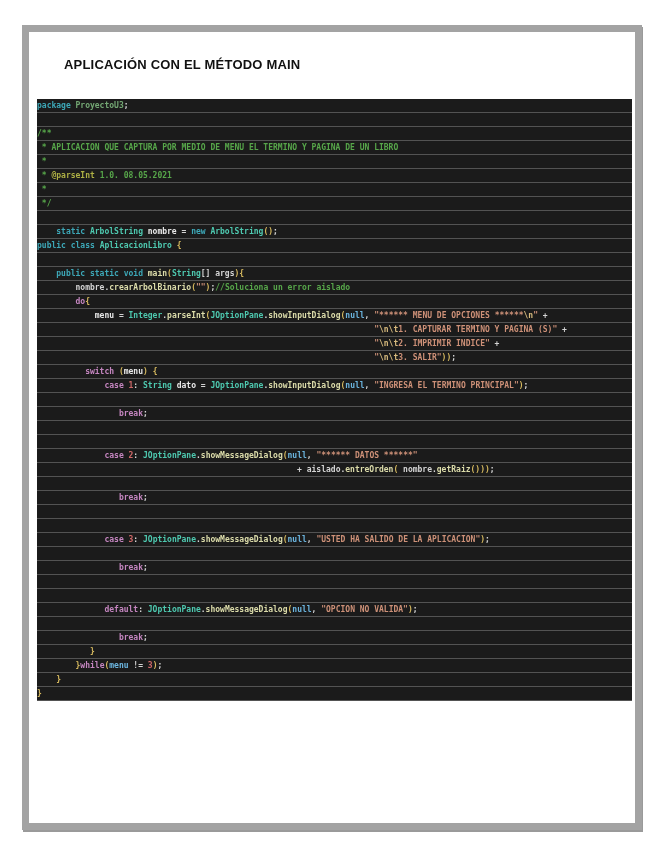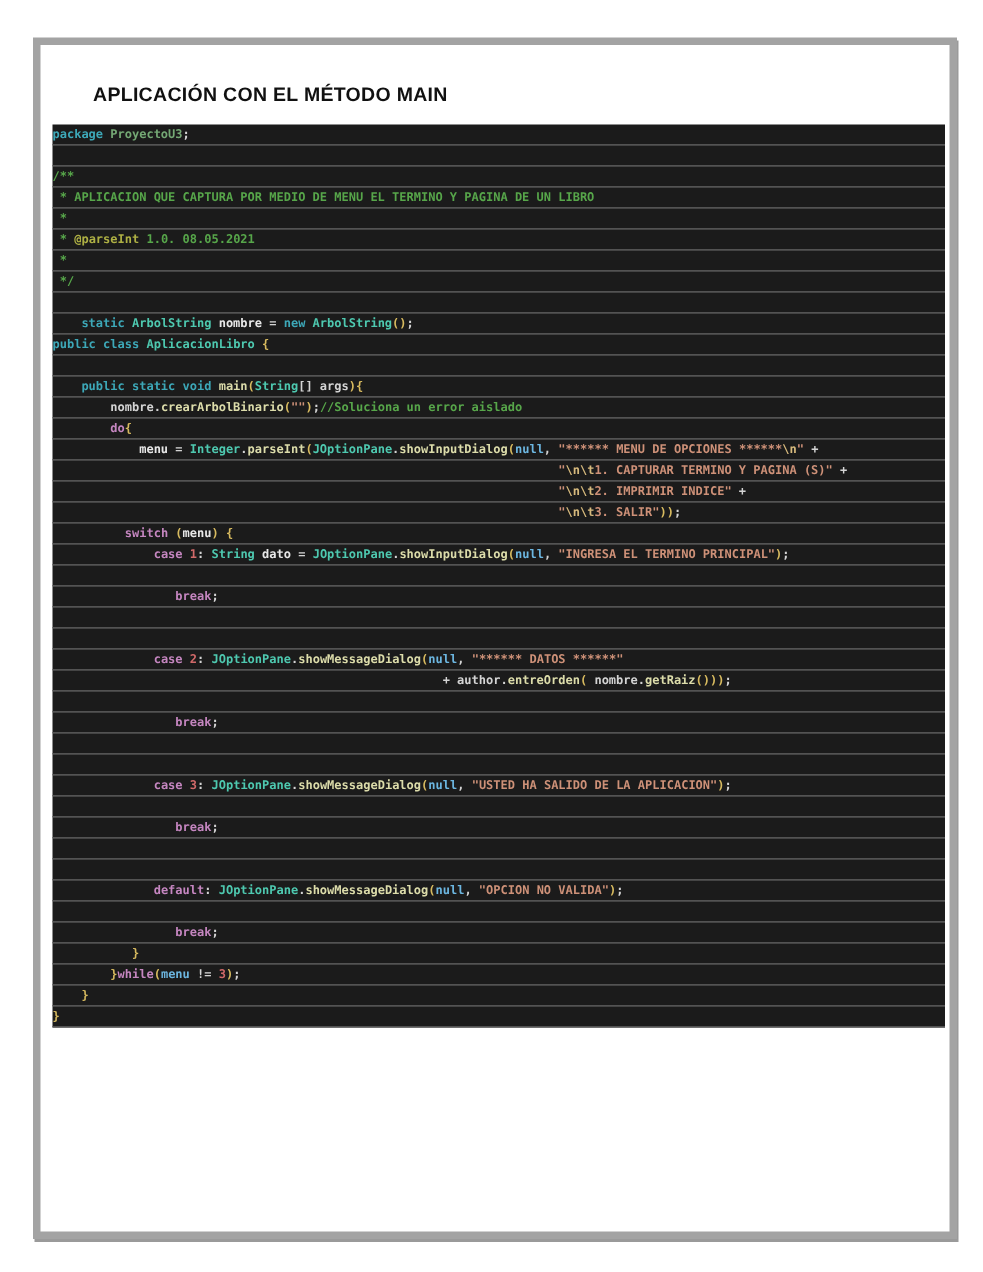--- a/index.html
+++ b/index.html
@@ -2,30 +2,30 @@
 <html><head>
 <meta charset="utf-8">
 <style>
   html,body{margin:0;padding:0;}
   body{
     width:655px;height:848px;background:#ffffff;position:relative;
     font-family:"Liberation Sans",sans-serif;overflow:hidden;
   }
   .page{
     position:absolute;left:22px;top:25px;width:606px;height:791px;
-    background:#ffffff;border:5px solid #a3a3a3;
+    background:#ffffff;border:7px solid #a3a3a3;
     box-shadow:1px 2px 0 #9a9a9a;
   }
   .doc-title{
     position:absolute;left:35px;top:25px;margin:0;
     font-size:13px;font-weight:bold;color:#111111;letter-spacing:0.2px;
     font-family:"Liberation Sans",sans-serif;
   }
   .code{
-    position:absolute;left:8px;top:53px;right:3px;
+    position:absolute;left:8px;top:67px;right:3px;
   }
   .code-line{
     height:13px;line-height:13px;
     white-space:pre;overflow:hidden;
     font-family:"DejaVu Sans Mono","Liberation Mono",monospace;
     font-size:8px;font-weight:bold;color:#d4d4d4;
   }
 </style>
 <style>.tok-pln{color:#d4d4d4}.tok-kw{color:#3da8b8}.tok-ctl{color:#c586c0}.tok-cls{color:#4ec9b0}.tok-pkg{color:#74a874}.tok-mth{color:#dcdcaa}.tok-var{color:#e8e8e8}.tok-pvar{color:#6cb6e0}.tok-str{color:#ce9178}.tok-esc{color:#d7ba7d}.tok-com{color:#57a64a}.tok-doctag{color:#aeb044}.tok-num{color:#d16969}.tok-brc{color:#d7ba5f}.code-line{background:#1b1b1b;border-bottom:1px solid #535353}</style></head>
 <body>
@@ -52,21 +52,21 @@
       <div class="code-line">                                                                      <span class="tok-str">"</span><span class="tok-esc">\n\t</span><span class="tok-str">1. CAPTURAR TERMINO Y PAGINA (S)"</span><span class="tok-pln"> +</span></div>
       <div class="code-line">                                                                      <span class="tok-str">"</span><span class="tok-esc">\n\t</span><span class="tok-str">2. IMPRIMIR INDICE"</span><span class="tok-pln"> +</span></div>
       <div class="code-line">                                                                      <span class="tok-str">"</span><span class="tok-esc">\n\t</span><span class="tok-str">3. SALIR"</span><span class="tok-brc">))</span><span class="tok-pln">;</span></div>
       <div class="code-line">          <span class="tok-ctl">switch </span><span class="tok-brc">(</span><span class="tok-var">menu</span><span class="tok-brc">)</span><span class="tok-pln"> </span><span class="tok-brc">{</span></div>
       <div class="code-line">              <span class="tok-ctl">case </span><span class="tok-num">1</span><span class="tok-pln">: </span><span class="tok-cls">String </span><span class="tok-var">dato</span><span class="tok-pln"> = </span><span class="tok-cls">JOptionPane</span><span class="tok-pln">.</span><span class="tok-mth">showInputDialog</span><span class="tok-brc">(</span><span class="tok-pvar">null</span><span class="tok-pln">, </span><span class="tok-str">"INGRESA EL TERMINO PRINCIPAL"</span><span class="tok-brc">)</span><span class="tok-pln">;</span></div>
       <div class="code-line"></div>
       <div class="code-line">                 <span class="tok-ctl">break</span><span class="tok-pln">;</span></div>
       <div class="code-line"></div>
       <div class="code-line"></div>
       <div class="code-line">              <span class="tok-ctl">case </span><span class="tok-num">2</span><span class="tok-pln">: </span><span class="tok-cls">JOptionPane</span><span class="tok-pln">.</span><span class="tok-mth">showMessageDialog</span><span class="tok-brc">(</span><span class="tok-pvar">null</span><span class="tok-pln">, </span><span class="tok-str">"****** DATOS ******"</span></div>
-      <div class="code-line">                                                      <span class="tok-pln">+ author.</span><span class="tok-mth">entreOrden</span><span class="tok-brc">(</span><span class="tok-pln"> nombre.</span><span class="tok-mth">getRaiz</span><span class="tok-brc">()))</span><span class="tok-pln">;</span></div>
+      <div class="code-line">                                                      <span class="tok-pln">+ aislado.</span><span class="tok-mth">entreOrden</span><span class="tok-brc">(</span><span class="tok-pln"> nombre.</span><span class="tok-mth">getRaiz</span><span class="tok-brc">()))</span><span class="tok-pln">;</span></div>
       <div class="code-line"></div>
       <div class="code-line">                 <span class="tok-ctl">break</span><span class="tok-pln">;</span></div>
       <div class="code-line"></div>
       <div class="code-line"></div>
       <div class="code-line">              <span class="tok-ctl">case </span><span class="tok-num">3</span><span class="tok-pln">: </span><span class="tok-cls">JOptionPane</span><span class="tok-pln">.</span><span class="tok-mth">showMessageDialog</span><span class="tok-brc">(</span><span class="tok-pvar">null</span><span class="tok-pln">, </span><span class="tok-str">"USTED HA SALIDO DE LA APLICACION"</span><span class="tok-brc">)</span><span class="tok-pln">;</span></div>
       <div class="code-line"></div>
       <div class="code-line">                 <span class="tok-ctl">break</span><span class="tok-pln">;</span></div>
       <div class="code-line"></div>
       <div class="code-line"></div>
       <div class="code-line">              <span class="tok-ctl">default</span><span class="tok-pln">: </span><span class="tok-cls">JOptionPane</span><span class="tok-pln">.</span><span class="tok-mth">showMessageDialog</span><span class="tok-brc">(</span><span class="tok-pvar">null</span><span class="tok-pln">, </span><span class="tok-str">"OPCION NO VALIDA"</span><span class="tok-brc">)</span><span class="tok-pln">;</span></div>

